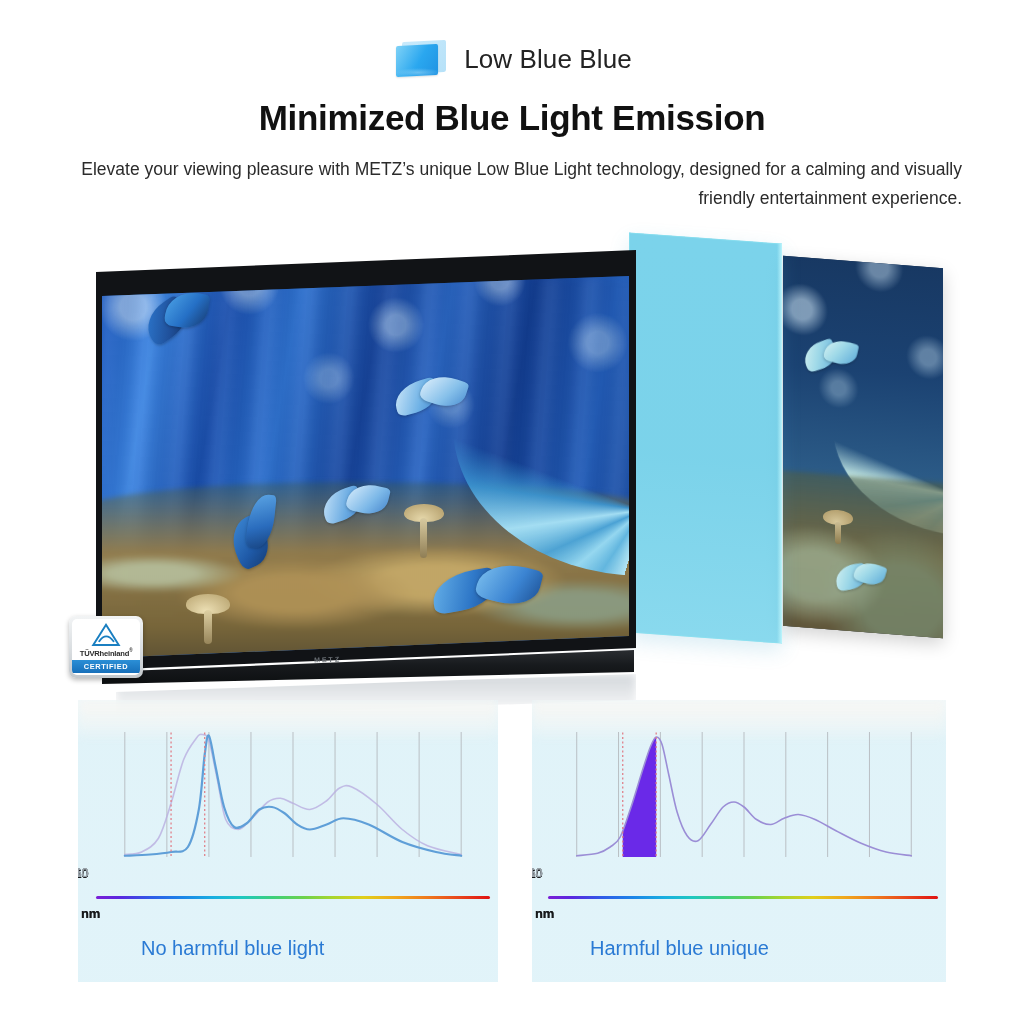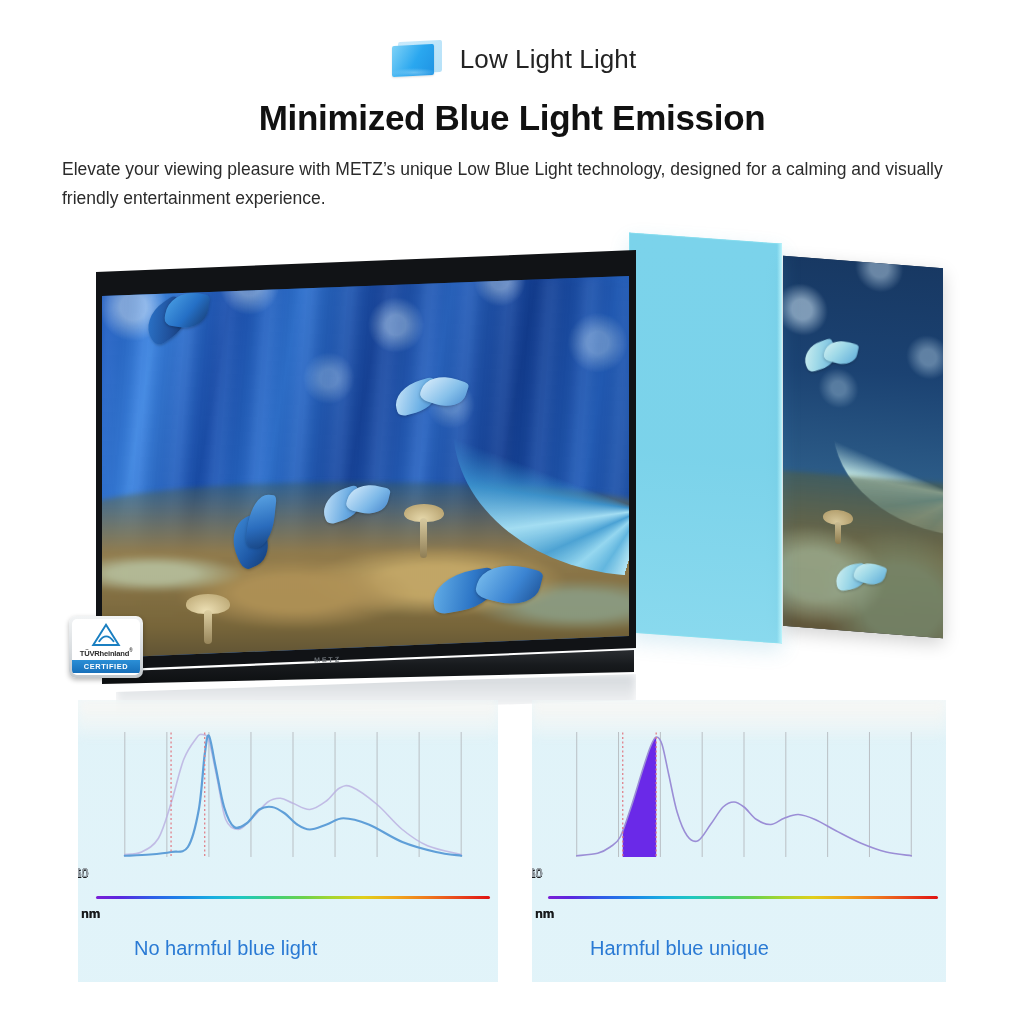--- a/index.html
+++ b/index.html
@@ -43,21 +43,21 @@
     font-size:26px;font-weight:400;color:#232323;letter-spacing:.1px;
     white-space:nowrap;
   }
 
   .headline{
     position:absolute;top:98px;left:0;width:1024px;text-align:center;
     font-size:35px;font-weight:bold;color:#111111;letter-spacing:-.3px;
   }
   .subcopy{
     position:absolute;top:155px;left:50%;transform:translateX(-50%);
-    width:900px;text-align:left;
+    width:900px;text-align:right;
     font-size:17.5px;line-height:29px;color:#2b2b2b;font-weight:400;
   }
 
   
   .hero{position:absolute;left:0;top:228px;width:1024px;height:470px;}
 
   
   .tv-right{
     position:absolute;left:783px;top:34px;width:160px;height:370px;
     overflow:hidden;
@@ -293,35 +293,35 @@
   }
   .chart-panel.left .spectrum{left:18px;width:394px;}
   .chart-panel.right .spectrum{left:16px;width:390px;}
   .nm-label{
     position:absolute;top:206px;transform:translateX(-50%);
     font-size:13px;font-weight:bold;color:#16181a;white-space:nowrap;
   }
   .caption{
     position:absolute;top:237px;font-size:20px;color:#2a7ad4;font-weight:400;white-space:nowrap;
   }
-  .chart-panel.left .caption{left:56px;}
+  .chart-panel.left .caption{left:63px;}
   .chart-panel.right .caption{left:58px;}
 </style>
 </head>
 <body>
 
 <div class="page">
 
   <div class="badge-row">
     <div class="lbl-logo">
       <div class="back"></div>
       <div class="front"></div>
       <div class="glow"></div>
     </div>
-    <div class="badge-text">Low Light Light</div>
+    <div class="badge-text">Low Blue Blue</div>
   </div>
 
   <div class="headline">Minimized Blue Light Emission</div>
   <div class="subcopy">Elevate your viewing pleasure with METZ’s unique Low Blue Light technology, designed for a calming and visually friendly entertainment experience.</div>
 
   <div class="hero">
 
     <div class="tv-right">
       <div class="scene"></div>
       <div class="bigflower"></div>

